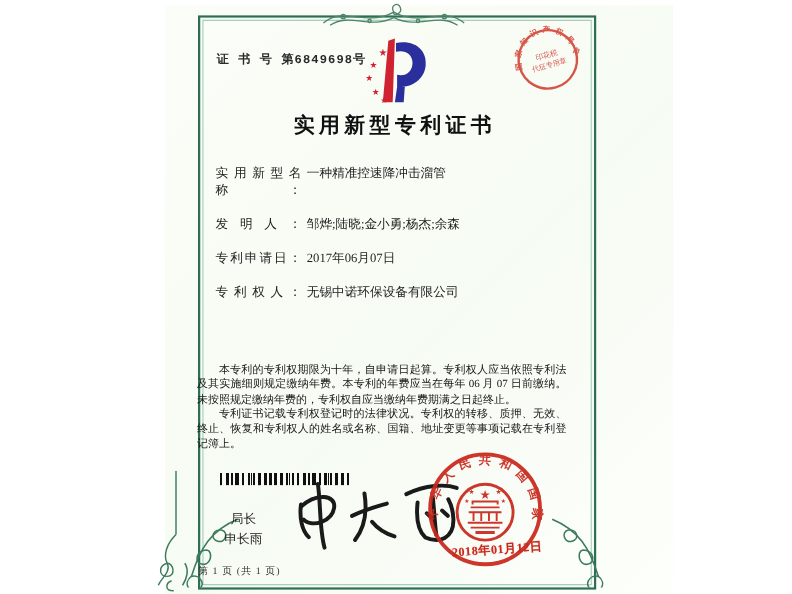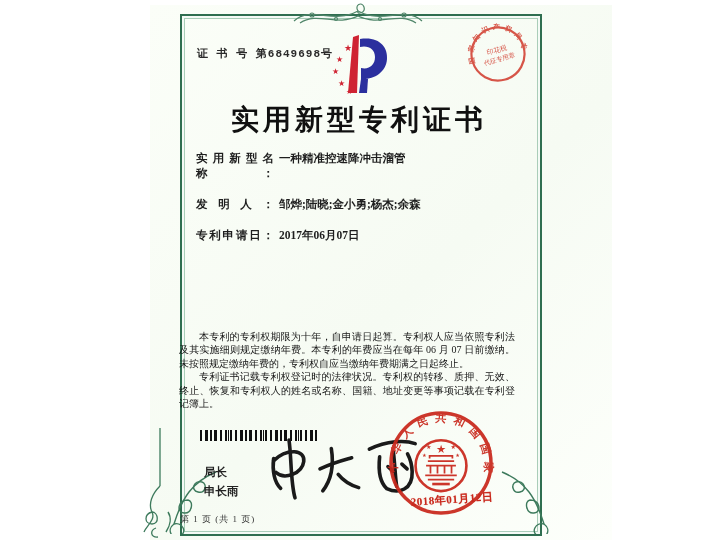--- a/index.html
+++ b/index.html
@@ -18,45 +18,45 @@
     border:2px solid #2f6e50;
     box-shadow:inset 0 0 0 2px #f4faf5, inset 0 0 0 3px #a9cdb8;
   }
   .cert-no{
     position:absolute;left:197px;top:46px;
     font-size:11px;color:#2a2a2a;letter-spacing:1px;font-weight:600;font-family:Liberation Mono, monospace;
   }
   .logo{position:absolute;left:326px;top:34px;width:64px;height:62px;}
   .title{
     position:absolute;left:180px;top:101px;width:358px;
-    text-align:center;font-size:28px;font-weight:bold;color:#101010;
+    text-align:center;font-size:19px;font-weight:bold;color:#101010;
     letter-spacing:4px;
   }
   .fields{
     position:absolute;left:196px;top:151px;width:330px;
     display:flex;flex-direction:column;gap:16px;
   }
-  .field{font-size:11.5px;color:#1e1e1e;line-height:15px;font-weight:700;}
+  .field{font-size:11.5px;color:#1e1e1e;line-height:15px;font-weight:400;}
   .flabel{
     display:inline-block;width:78px;vertical-align:top;
     text-align:justify;text-align-last:justify;-moz-text-align-last:justify;
   }
   .fvalue{margin-left:2px;}
   .paras{
     position:absolute;left:179px;top:330px;width:336px;
     font-size:10px;line-height:13.4px;color:#161616;text-align:justify;
   }
   .paras p{margin:0;text-indent:2em;}
   .barcode{
     position:absolute;left:200px;top:430px;width:118px;height:11px;
     background-image:
       repeating-linear-gradient(90deg,#101010 0 2px,transparent 2px 5px),
       repeating-linear-gradient(90deg,#101010 0 1px,transparent 1px 7px);
   }
-  .signatory{position:absolute;left:204px;top:463px;font-size:11.5px;font-weight:bold;color:#222;line-height:19px;}
+  .signatory{position:absolute;left:204px;top:463px;font-size:11.5px;font-weight:normal;color:#222;line-height:19px;text-align:center;}
   .signature{position:absolute;left:252px;top:426px;width:190px;height:85px;}
   .seal-big{position:absolute;left:384px;top:406px;width:114px;height:114px;opacity:.93;}
   .seal-date{
     position:absolute;left:394px;top:492px;width:116px;text-align:center;
     color:#c9281c;font-size:11px;font-weight:bold;letter-spacing:.5px;
     transform:rotate(-4deg);text-shadow:0 0 1px rgba(201,40,28,.4);
   }
   .seal-small{position:absolute;left:466px;top:22px;width:64px;height:64px;opacity:.85;}
   .footer{
     position:absolute;left:180px;top:513px;width:320px;text-align:left;
@@ -131,20 +131,24 @@
     <span class="flabel">实用新型名称：</span>
     <span class="fvalue">一种精准控速降冲击溜管</span>
   </div>
   <div class="field">
     <span class="flabel">发明人：</span>
     <span class="fvalue">邹烨;陆晓;金小勇;杨杰;余森</span>
   </div>
   <div class="field">
     <span class="flabel">专利申请日：</span>
     <span class="fvalue">2017年06月07日</span>
+  </div>
+  <div class="field">
+    <span class="flabel">专利权人：</span>
+    <span class="fvalue">无锡中诺环保设备有限公司</span>
   </div>
 </div>
 
 <div class="paras">
   <p>本专利的专利权期限为十年，自申请日起算。专利权人应当依照专利法及其实施细则规定缴纳年费。本专利的年费应当在每年 06 月 07 日前缴纳。未按照规定缴纳年费的，专利权自应当缴纳年费期满之日起终止。</p>
   <p>专利证书记载专利权登记时的法律状况。专利权的转移、质押、无效、终止、恢复和专利权人的姓名或名称、国籍、地址变更等事项记载在专利登记簿上。</p>
 </div>
 
 <div class="barcode"></div>
 

